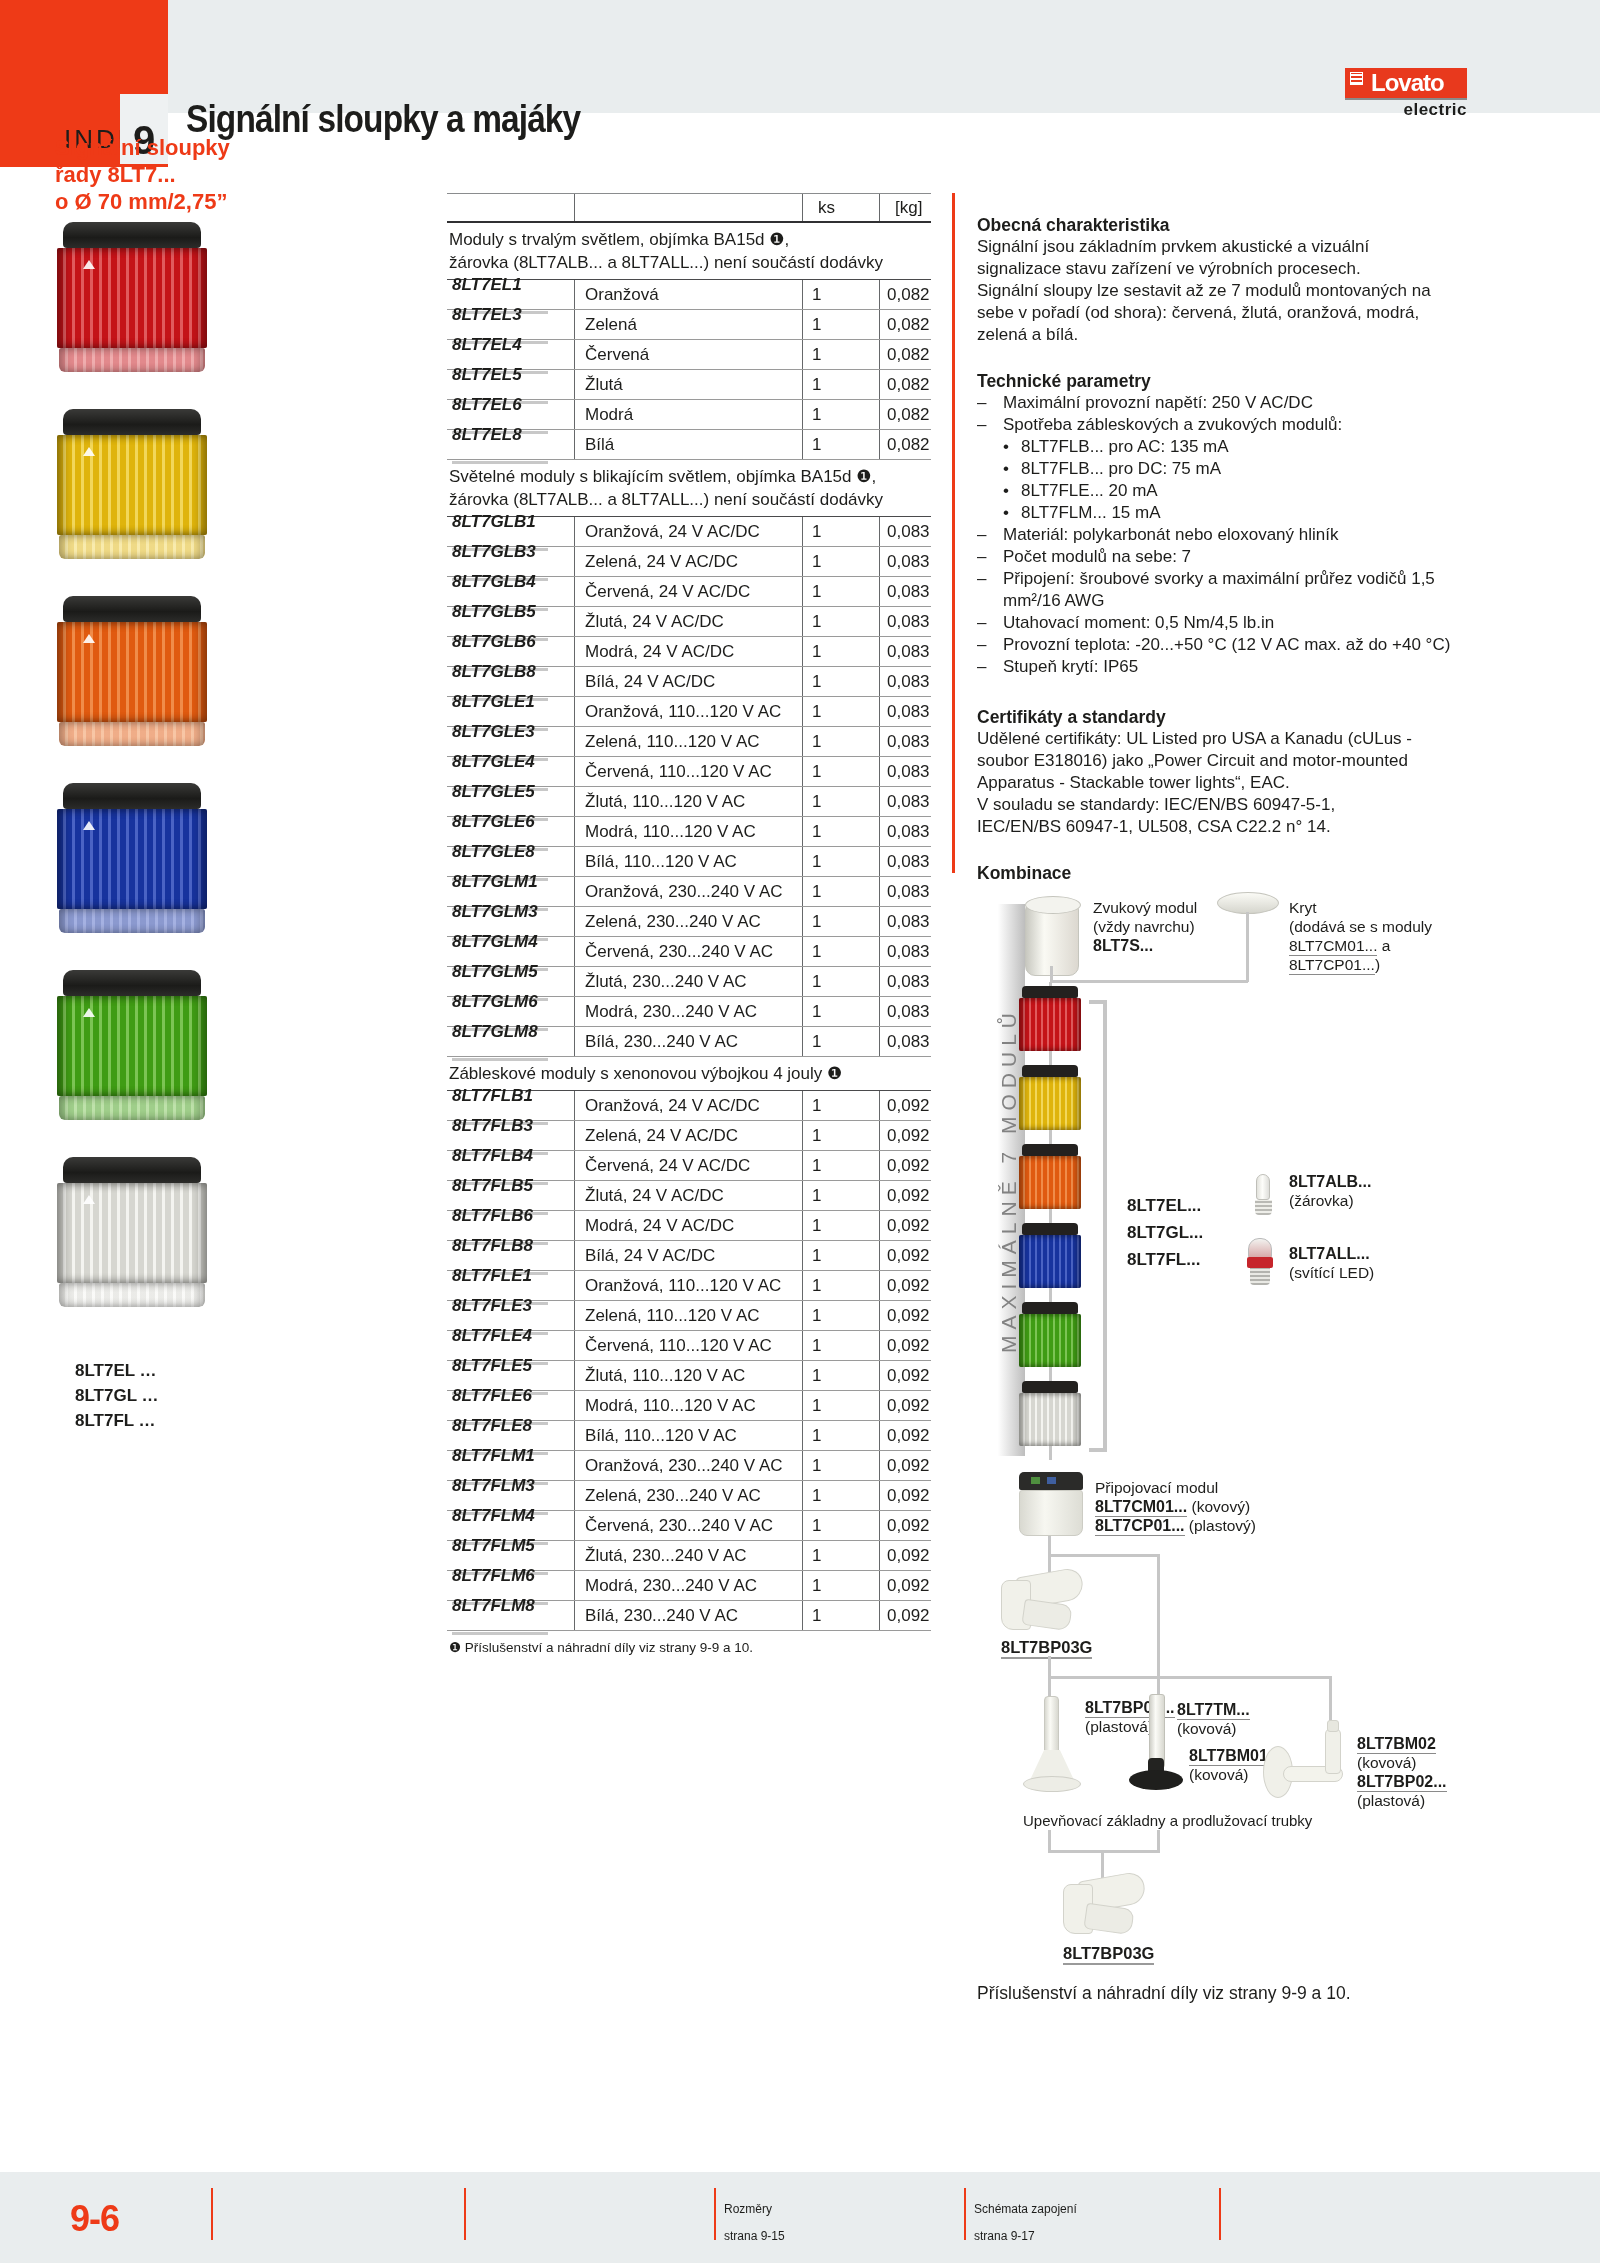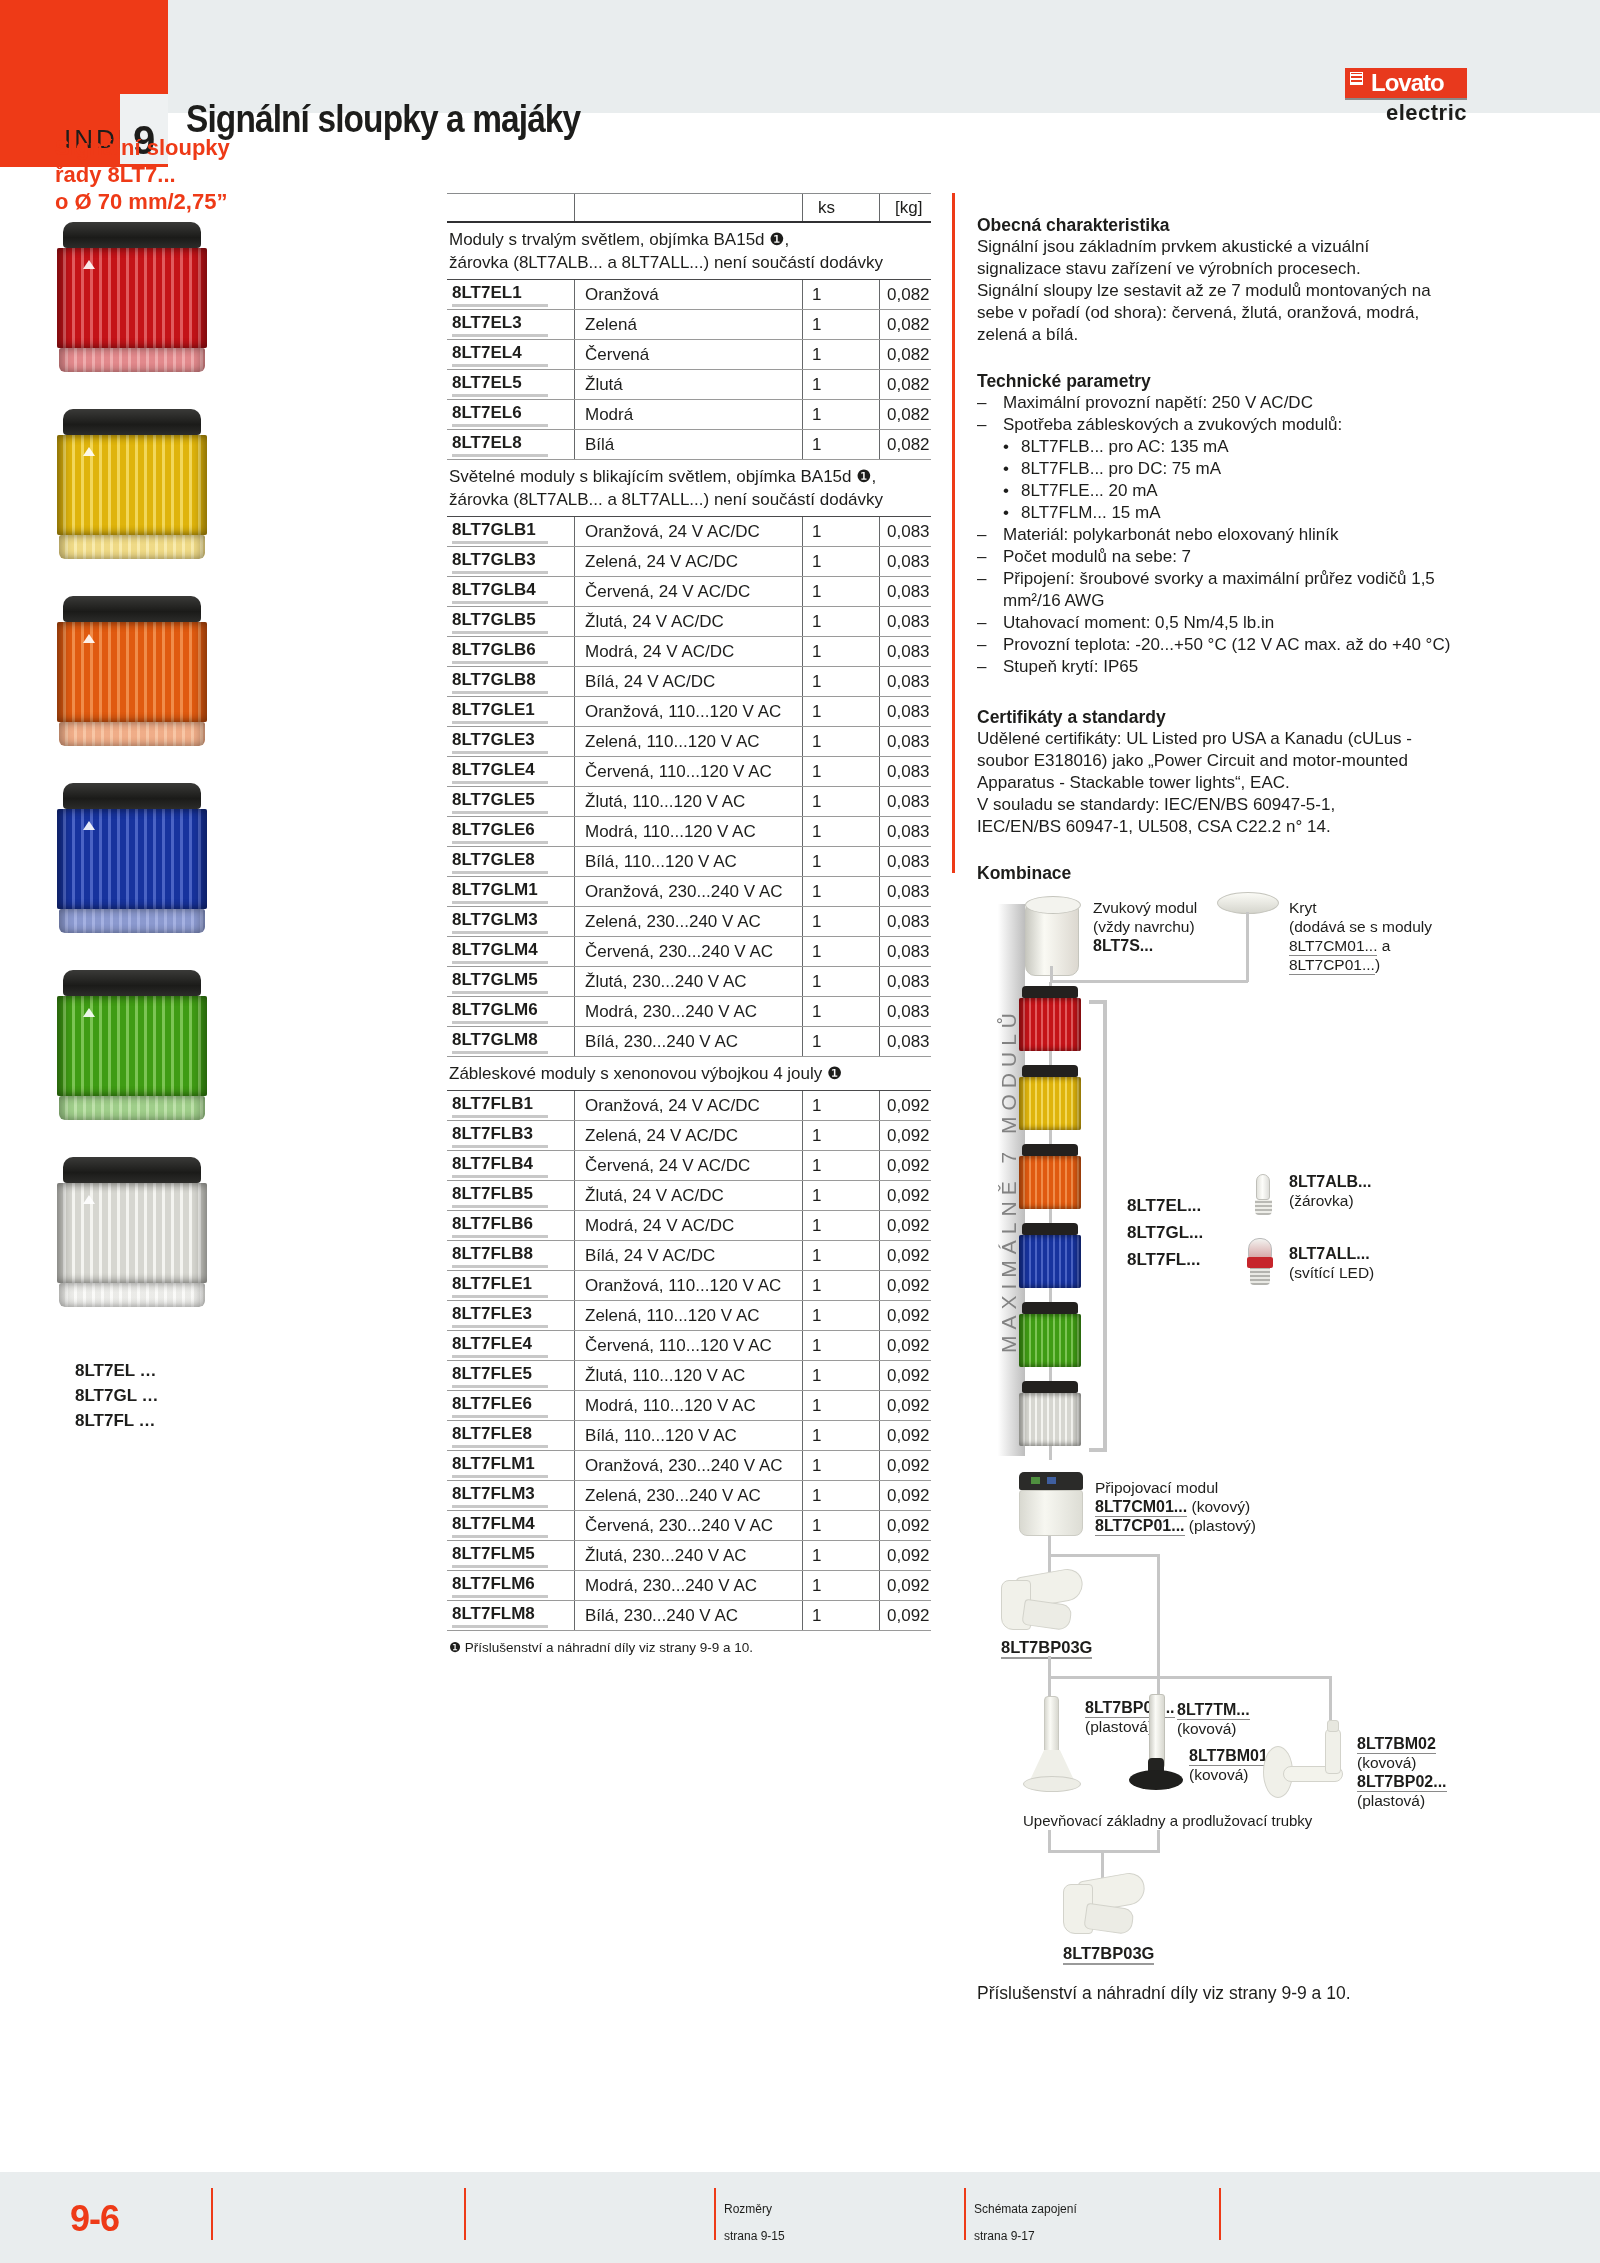--- a/index.html
+++ b/index.html
@@ -14,21 +14,21 @@
               display:flex; align-items:flex-end; justify-content:center; }
   .nine-box span { font-size:40px; font-weight:bold; line-height:1; padding-bottom:4px; }
   .page-title { position:absolute; left:186px; top:98px; font-size:38px; font-weight:bold; letter-spacing:-1px;
                 transform:scaleX(.88); transform-origin:left; white-space:nowrap; }
   .logo { position:absolute; left:1345px; top:68px; width:122px; }
   .logo-red { position:relative; background:#e8391d; color:#fff; height:30px; line-height:29px;
               font-weight:bold; font-size:24px; padding-left:26px; letter-spacing:-1px; }
   .logo-flag { position:absolute; left:5px; top:4px; width:13px; height:13px;
                background:repeating-linear-gradient(0deg,#fff 0 2px,#e8391d 2px 4px); border:1px solid #fff; }
   .logo-sub-row { border-top:2px solid #8a8a8a; display:flex; justify-content:flex-end; }
-  .logo-sub { font-weight:bold; font-size:22px; letter-spacing:.5px; }
+  .logo-sub { font-weight:bold; font-size:17px; letter-spacing:.5px; }
 
   
   .left-heading { position:absolute; left:55px; top:134px; color:#ee3a17; font-weight:bold;
                   font-size:22px; line-height:27px; white-space:pre-line; }
   .left-stack { position:absolute; left:57px; top:222px; width:150px; }
   .big-module { position:relative; margin-bottom:37px; width:150px; }
   .big-module .cap { height:26px; margin:0 6px; background:linear-gradient(#3a3a38,#1b1b19 60%,#2c2c2a);
                      border-radius:10px 10px 4px 4px; }
   .big-module .mbody { height:100px; border-radius:2px; position:relative;
                        box-shadow:inset 6px 0 10px rgba(0,0,0,.35), inset -6px 0 10px rgba(0,0,0,.35); }
@@ -49,21 +49,21 @@
   .c-pack { width:77px;  border-left:1px solid #66686a; padding-left:9px; }
   .c-weight { width:52px; border-left:1px solid #66686a; padding-left:7px; }
   .th-row.r1 { height:52px; }
   .th-row.r1 .cell { display:flex; align-items:center; }
   .th-row.r1 .c-weight { white-space:pre-line; line-height:22px; }
   .th-row.r2 { height:30px; border-top:1px solid #8a8c8e; border-bottom:2.5px solid #303032; }
   .th-row.r2 .cell { display:flex; align-items:center;padding-left:15px; }
   .tsection { padding:5px 0 5px 2px; line-height:23px; border-bottom:1.5px solid #4a4a4c; white-space:pre-line; }
   .trow { height:30px; border-bottom:1.5px solid #9a9a9a; }
   .trow .cell { display:flex; align-items:center; }
-  .code-text { font-weight:bold; border-bottom:3px solid #c8c8c8; min-width:96px; line-height:20px; padding-bottom:1px; }
+  .code-text { font-weight:bold; border-bottom:3px solid #c8c8c8; min-width:96px; line-height:20px; padding-bottom:16px;font-style:italic; }
   .table-footnote { margin-top:8px; font-size:13.5px; padding-left:2px; }
 
   .red-divider { position:absolute; left:952px; top:193px; width:3px; height:680px; background:#ee3a17; }
 
   
   .right-col { position:absolute; left:977px; top:180px; width:478px; font-size:17px; line-height:22px;margin-top:34px; }
   .rc-title { font-size:17.5px; font-weight:bold; }
   .rc-body { white-space:pre-line; }
   .blk-general { margin-bottom:24px; }
   .blk-tech { margin-bottom:28px; }

